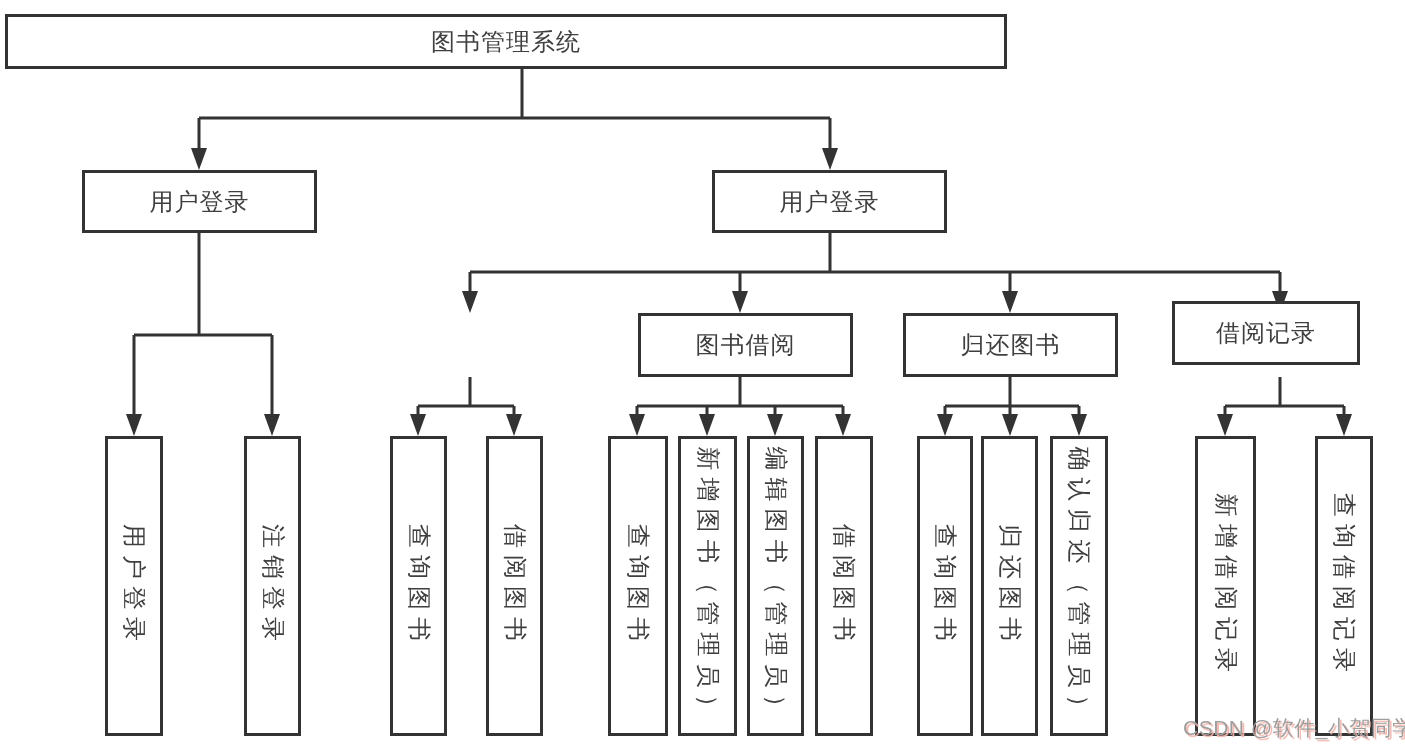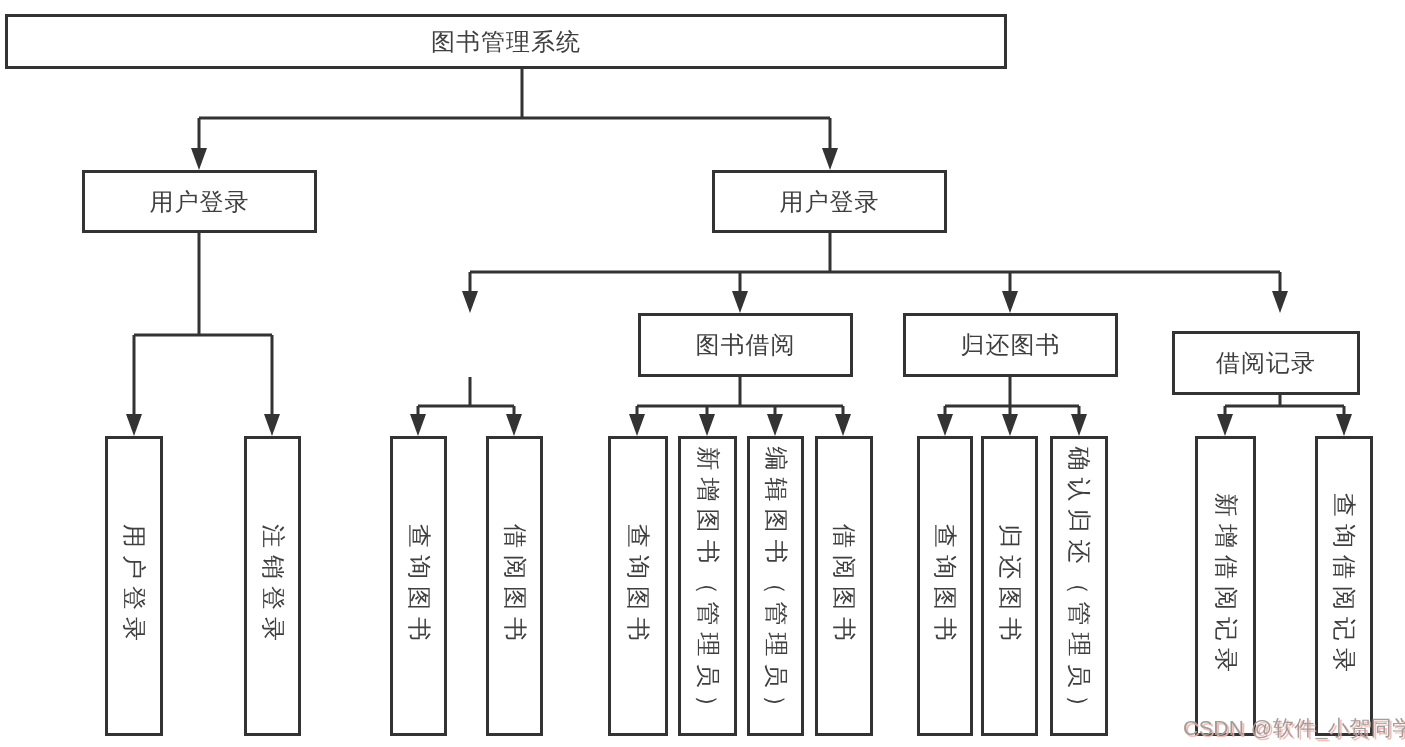--- a/index.html
+++ b/index.html
@@ -89,21 +89,21 @@
     </g>
   </svg>
 
   <div class="box" style="left:5px; top:14px; width:1002px; height:55px;text-align:right;">图书管理系统</div>
 
   <div class="box" style="left:82px; top:170px; width:235px; height:63px;">用户登录</div>
   <div class="box" style="left:712px; top:170px; width:235px; height:63px;">用户登录</div>
 
   <div class="box" style="left:638px; top:313px; width:215px; height:64px;">图书借阅</div>
   <div class="box" style="left:903px; top:313px; width:215px; height:64px;">归还图书</div>
-  <div class="box" style="left:1172px; top:331px; width:188px; height:64px;">借阅记录</div>
+  <div class="box" style="left:1172px; top:301px; width:188px; height:64px;">借阅记录</div>
 
   <div class="box vbox" style="left:105px; top:436px; width:58px; height:300px;">
     <span class="vlabel">用户登录</span>
   </div>
   <div class="box vbox" style="left:244px; top:436px; width:57px; height:300px;">
     <span class="vlabel">注销登录</span>
   </div>
 
   <div class="box vbox" style="left:390px; top:436px; width:57px; height:300px;">
     <span class="vlabel">查询图书</span>

